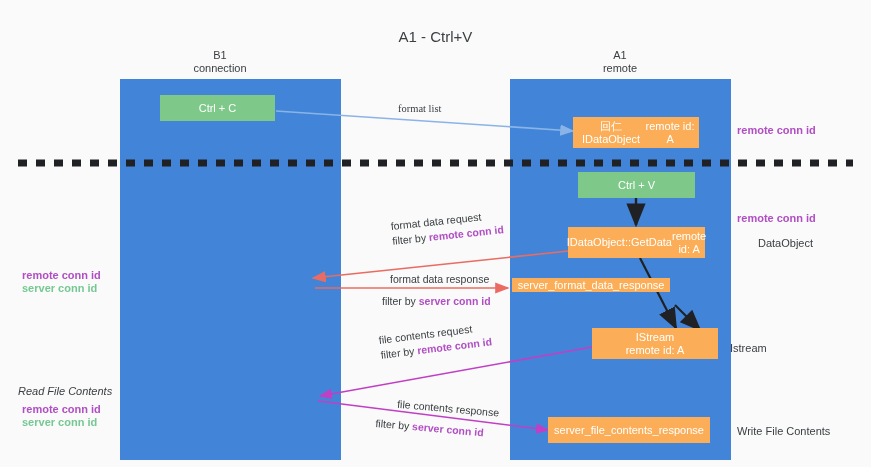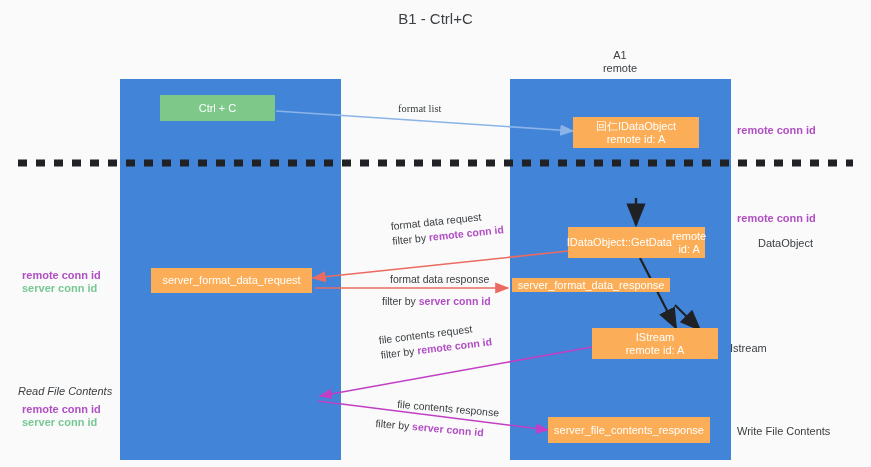--- a/index.html
+++ b/index.html
@@ -25,22 +25,26 @@
   .arrowlabel{position:absolute;font-size:10.5px;line-height:15px;white-space:nowrap;color:#3c4043;}
   .arrowlabel b{font-weight:bold;}
   svg.layer{position:absolute;left:0;top:0;width:871px;height:467px;overflow:visible;}
   .dashline{position:absolute;left:0;top:157px;width:871px;height:12px;}
 </style>
 </head>
 <body>
 
 <div id="stage">
 
-  <div class="title" style="top:8px;">B1 - Ctrl+C</div>
+  <div class="title" style="top:26px;">A1 - Ctrl+V</div>
 
+  <div class="lane-head" style="left:140px;top:49px;width:160px;">
+    <div>B1</div>
+    <div>connection</div>
+  </div>
   <div class="lane-head" style="left:540px;top:49px;width:160px;">
     <div>A1</div>
     <div>remote</div>
   </div>
 
   <div class="lane" style="left:120px;top:79px;width:221px;height:381px;"></div>
   <div class="lane" style="left:510px;top:79px;width:221px;height:381px;"></div>
 
   <svg class="layer">
     <defs>
@@ -74,32 +78,32 @@
 
     <line x1="318" y1="401" x2="548" y2="430" stroke="#c13fc4" stroke-width="1.5" marker-end="url(#am)"></line>
   </svg>
 
   <svg class="dashline">
     <line x1="18" y1="6" x2="853" y2="6" stroke="#202124" stroke-width="7" stroke-dasharray="9 9"></line>
   </svg>
 
   <div class="box green" style="left:160px;top:95px;width:115px;height:26px;">Ctrl + C</div>
 
-  <div class="box orange" style="left:573px;top:117px;width:126px;height:31px;flex-direction:column;">
+  <div class="box orange" style="left:573px;top:117px;width:126px;height:31px;">
     <span>回仁IDataObject</span>
     <span class="l2">remote id: A</span>
   </div>
 
+  <div class="box green" style="left:578px;top:172px;width:117px;height:26px;">Ctrl + V</div>
 
   <div class="box orange" style="left:568px;top:227px;width:137px;height:31px;">
     <span>IDataObject::GetData</span>
     <span class="l2">remote id: A</span>
   </div>
 
-  <div class="box orange" style="left:151px;top:268px;width:161px;height:25px;">server_format_data_request</div>
 
   <div class="box orange" style="left:512px;top:278px;width:158px;height:14px;">server_format_data_response</div>
 
   <div class="box orange" style="left:592px;top:328px;width:126px;height:31px;flex-direction:column;">
     <span>IStream</span>
     <span class="l2">remote id: A</span>
   </div>
 
 
   <div class="box orange" style="left:548px;top:417px;width:162px;height:26px;">server_file_contents_response</div>

